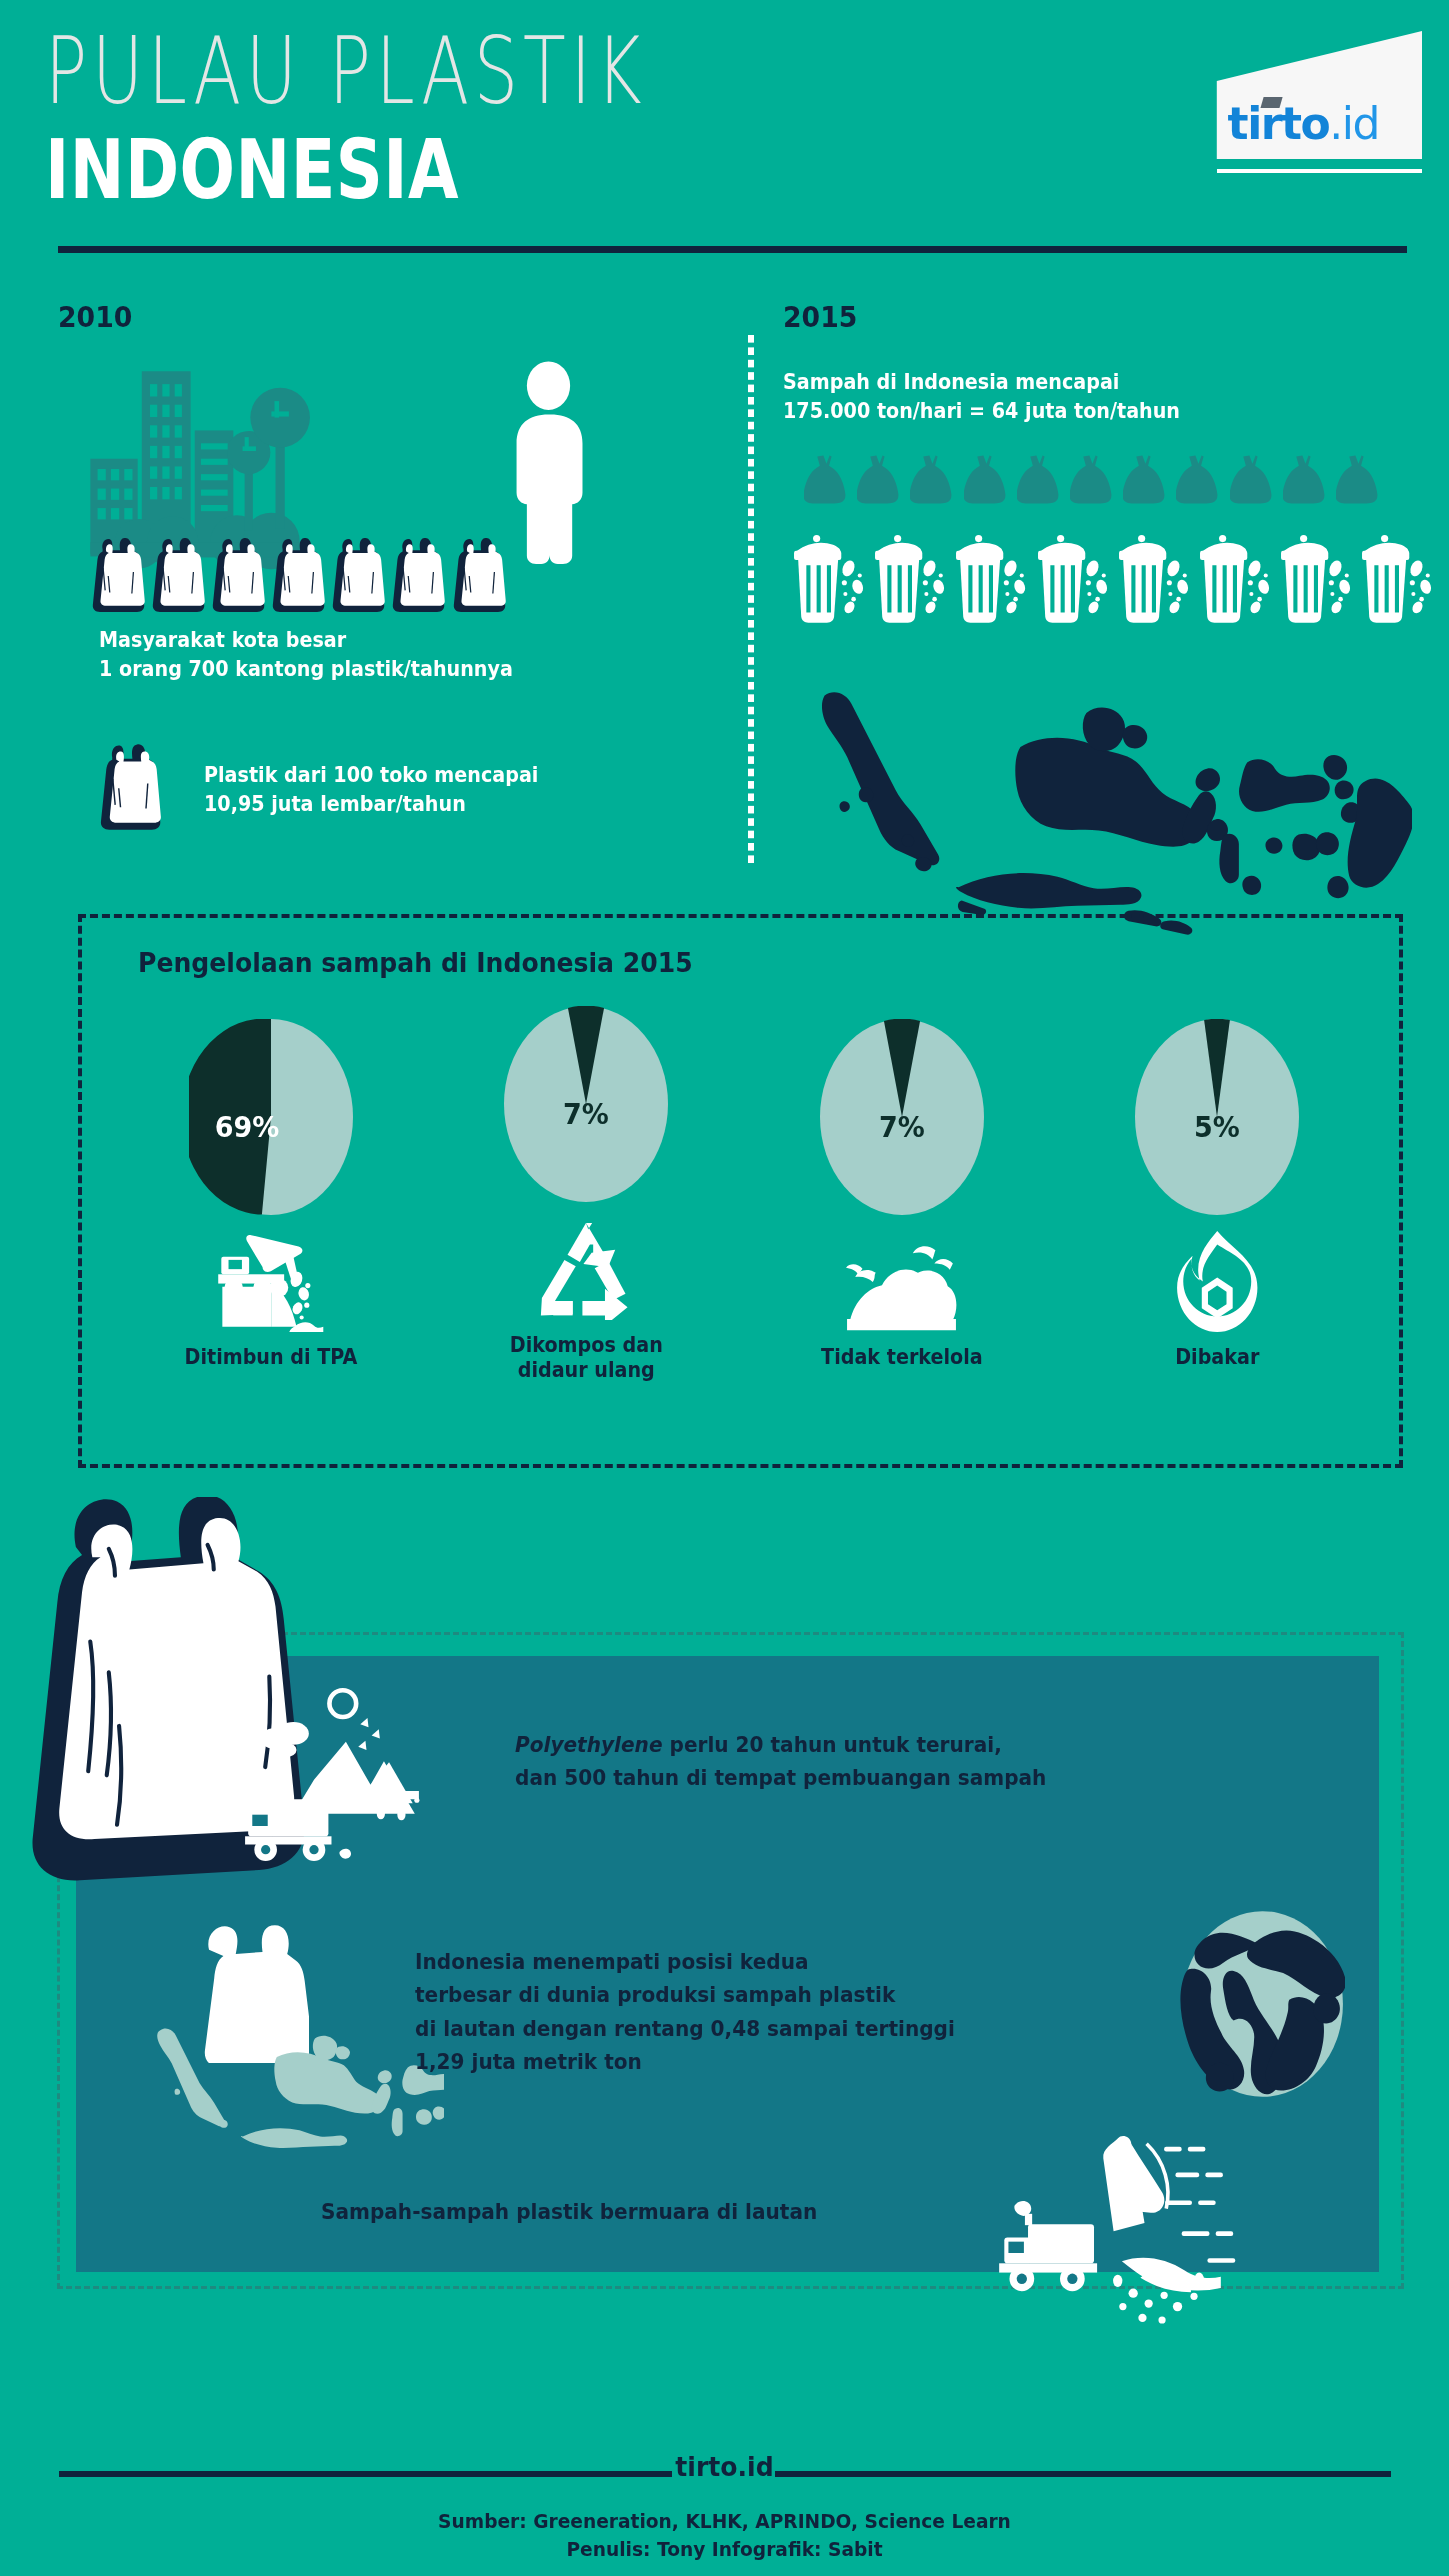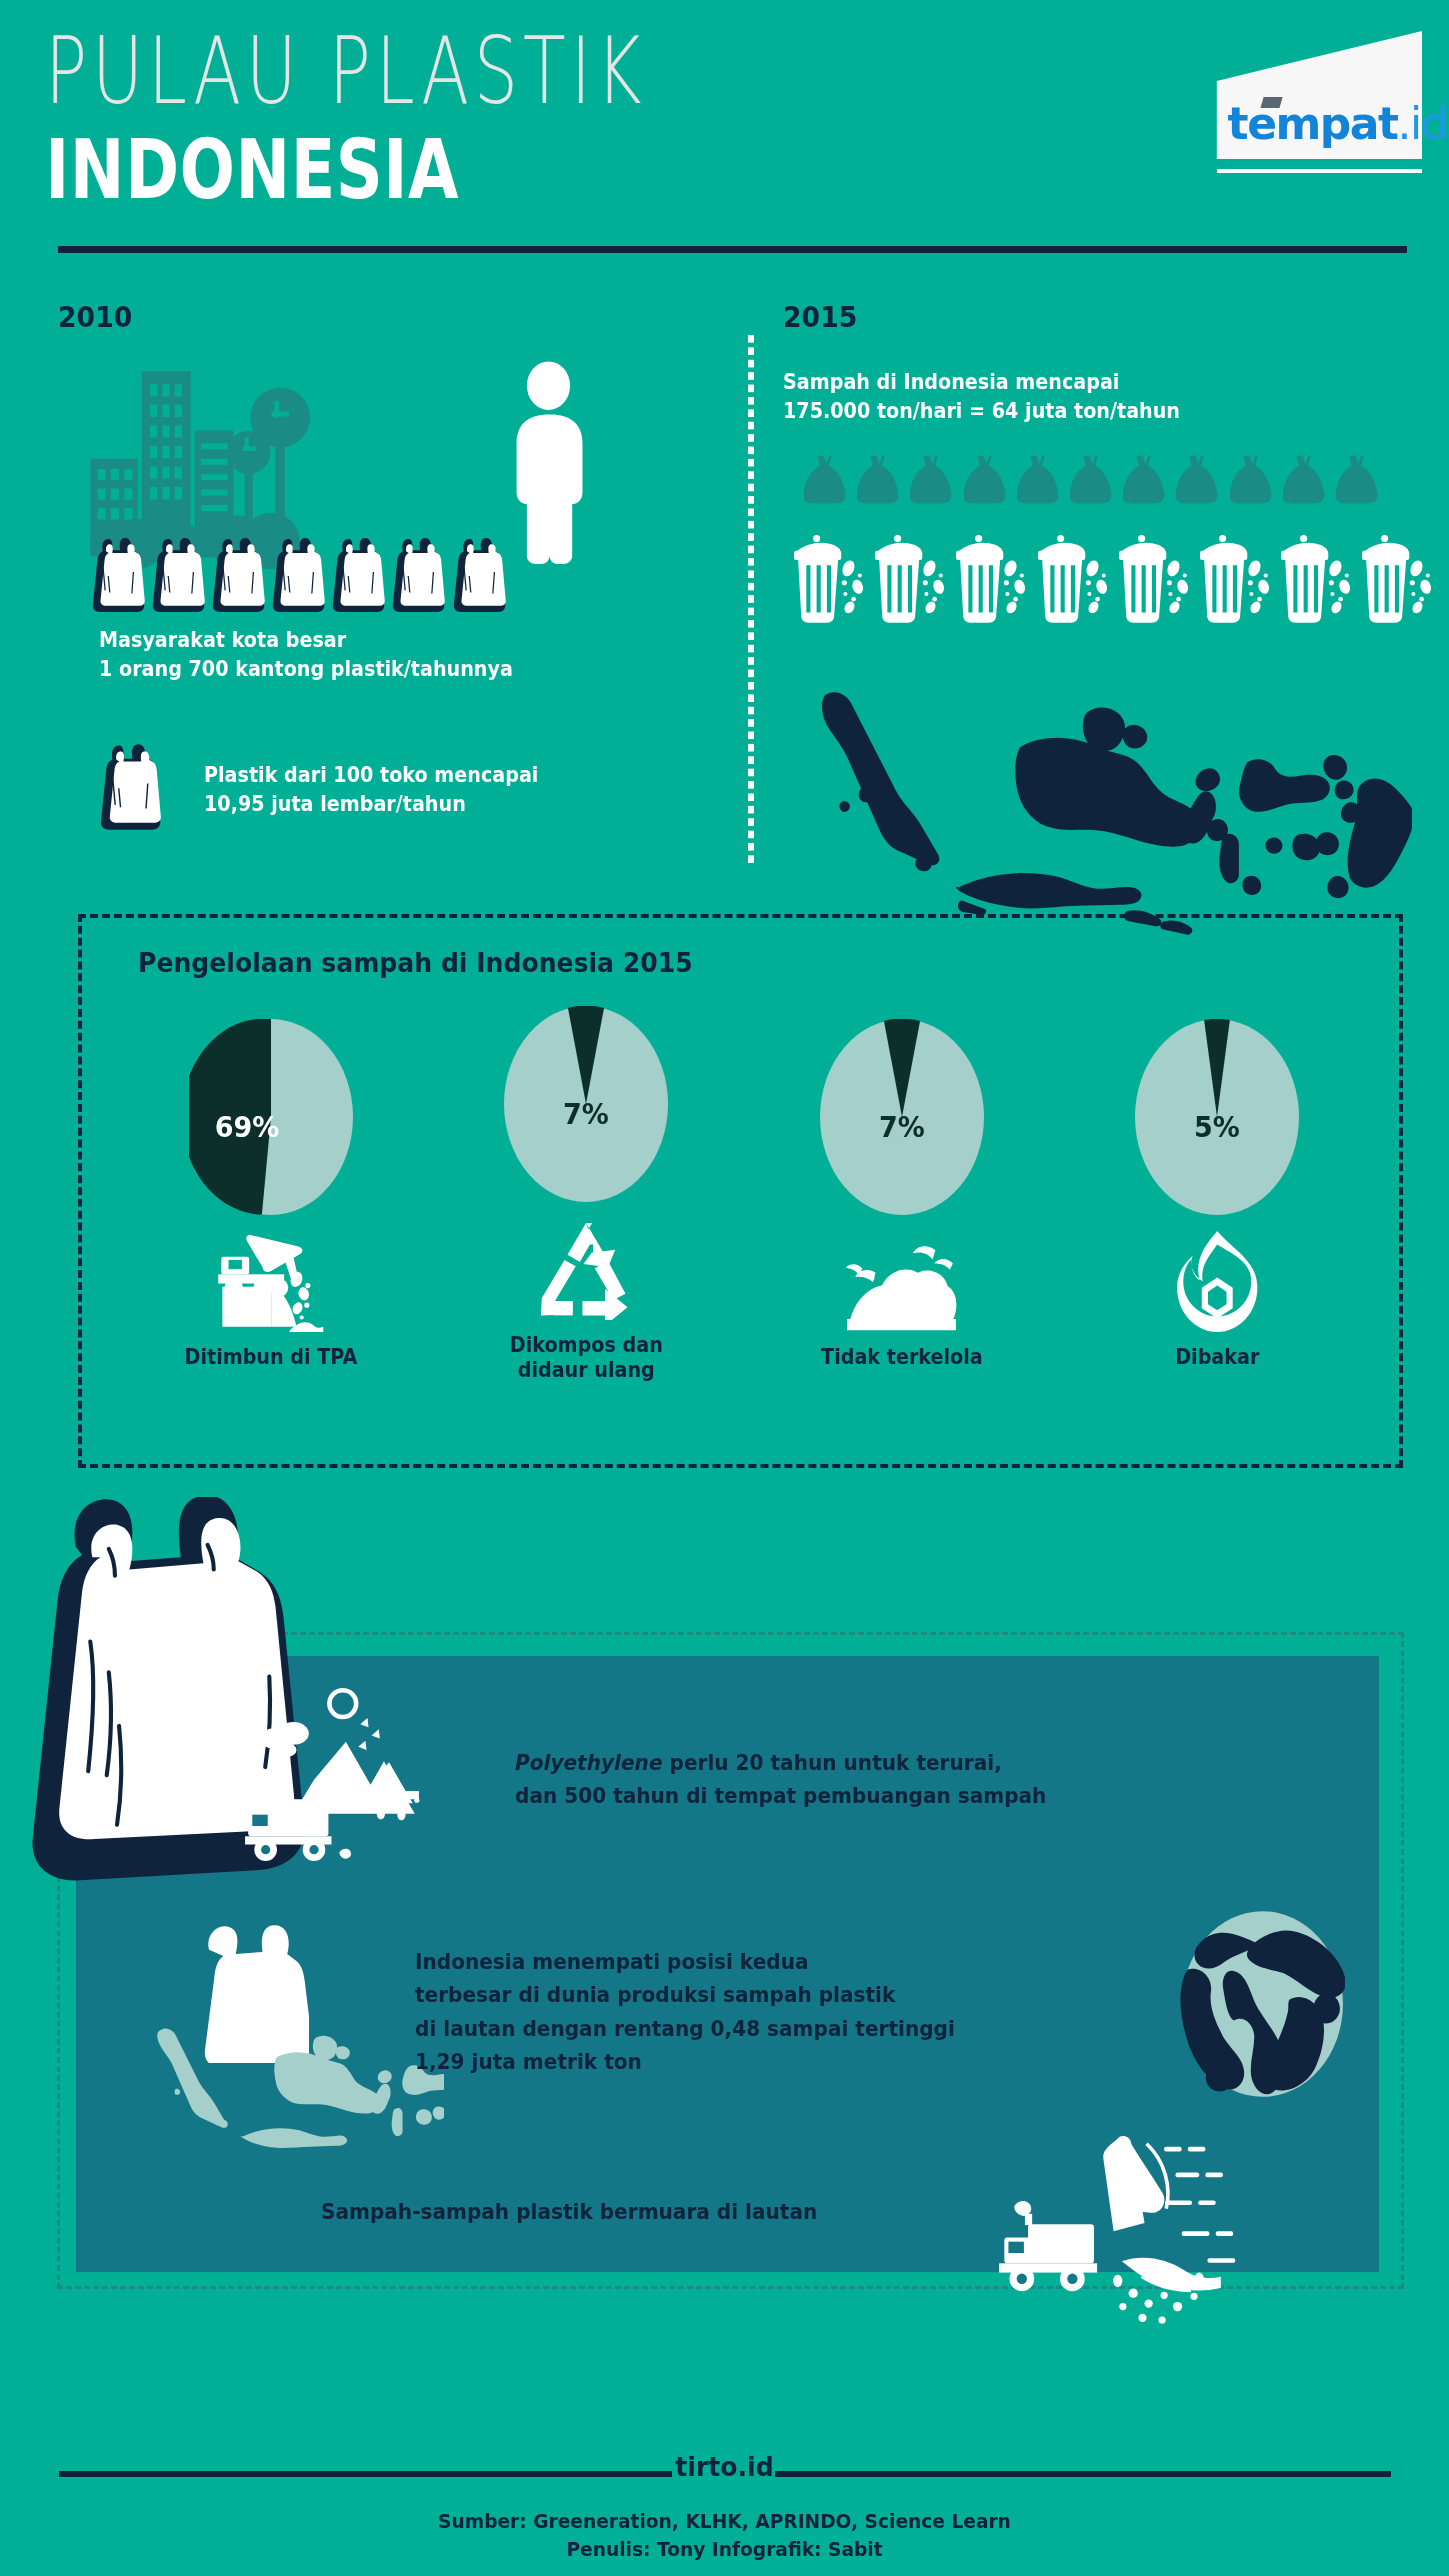--- a/index.html
+++ b/index.html
@@ -141,21 +141,21 @@
     border: 3.6px dashed #1e8a80;
   }
   .bottom-inner {
     position: absolute; left: 76px; top: 1656px;
     width: 1303px; height: 616px;
     background: #137787;
   }
   .bigbag { position: absolute; left: 10.3px; top: 1497px; width: 319px; height: 392px; }
 
   .pe-illu   { position: absolute; left: 242px; top: 1682px; }
-  .pe-text   { position: absolute; left: 515px; top: 1728px; margin-top: 18px; }
+  .pe-text   { position: absolute; left: 515px; top: 1728px; }
   .mapwhite  { position: absolute; left: 180px; top: 1919px; }
   .mapsmall  { position: absolute; left: 155px; top: 2020px; }
   .indo-text { position: absolute; left: 415px; top: 1945px; }
   .globe     { position: absolute; left: 1180px; top: 1909px; }
   .muara-text{ position: absolute; left: 321px; top: 2197px; }
   .truck-sea { position: absolute; left: 994px; top: 2123px; }
 
   .pe-line { font-size: 21.6px; font-weight: 800; color: #10233c; line-height: 1.55;
              font-family: "DejaVu Sans", sans-serif; transform: scaleX(0.93);
              transform-origin: left top; white-space: nowrap; }
@@ -181,21 +181,21 @@
 
 <div class="page">
 
   <div class="title-pulau">PULAU PLASTIK</div>
   <div class="title-indonesia">INDONESIA</div>
   <div class="header-rule"></div>
 
   <div class="logo-wrap">
     <div class="logo-shape"></div>
     <div class="logo-tick"></div>
-    <div class="logo-text"><span>tempat</span><span class="dotid">.id</span></div>
+    <div class="logo-text"><span>tirto</span><span class="dotid">.id</span></div>
     <div class="logo-underline"></div>
   </div>
 
   <div class="year-label" style="left:58px; top:300px;">2010</div>
 
   <div class="city">
     <svg width="263" height="216" viewBox="0 0 510 420">
       <g fill="#1b8b86">
         <rect x="0" y="190" width="92" height="185"></rect>
         <rect x="100" y="20" width="95" height="355"></rect>

